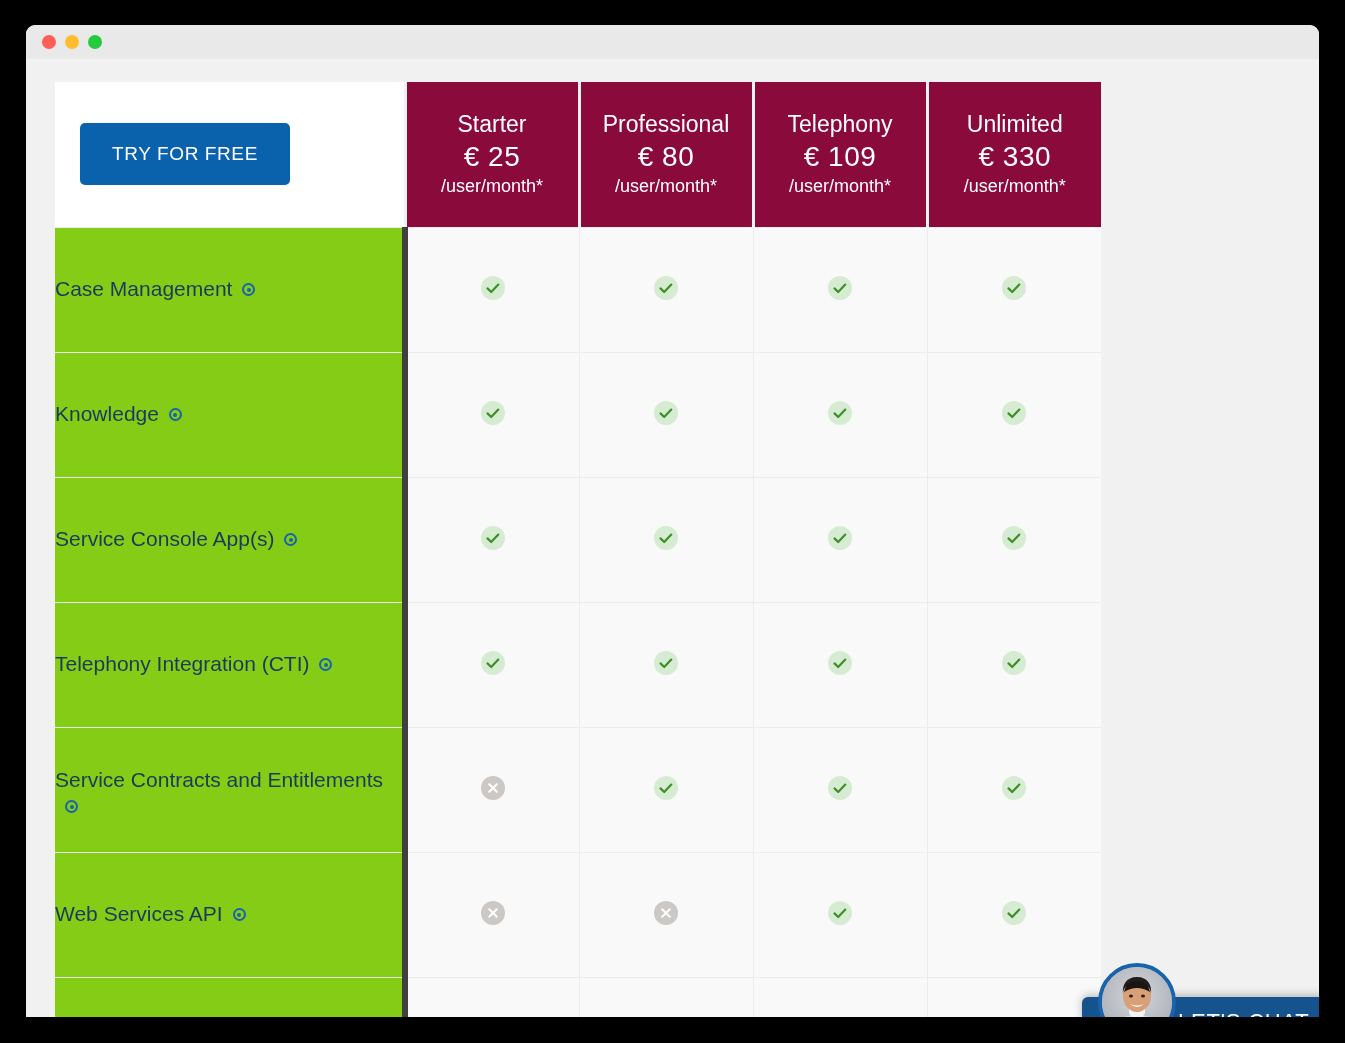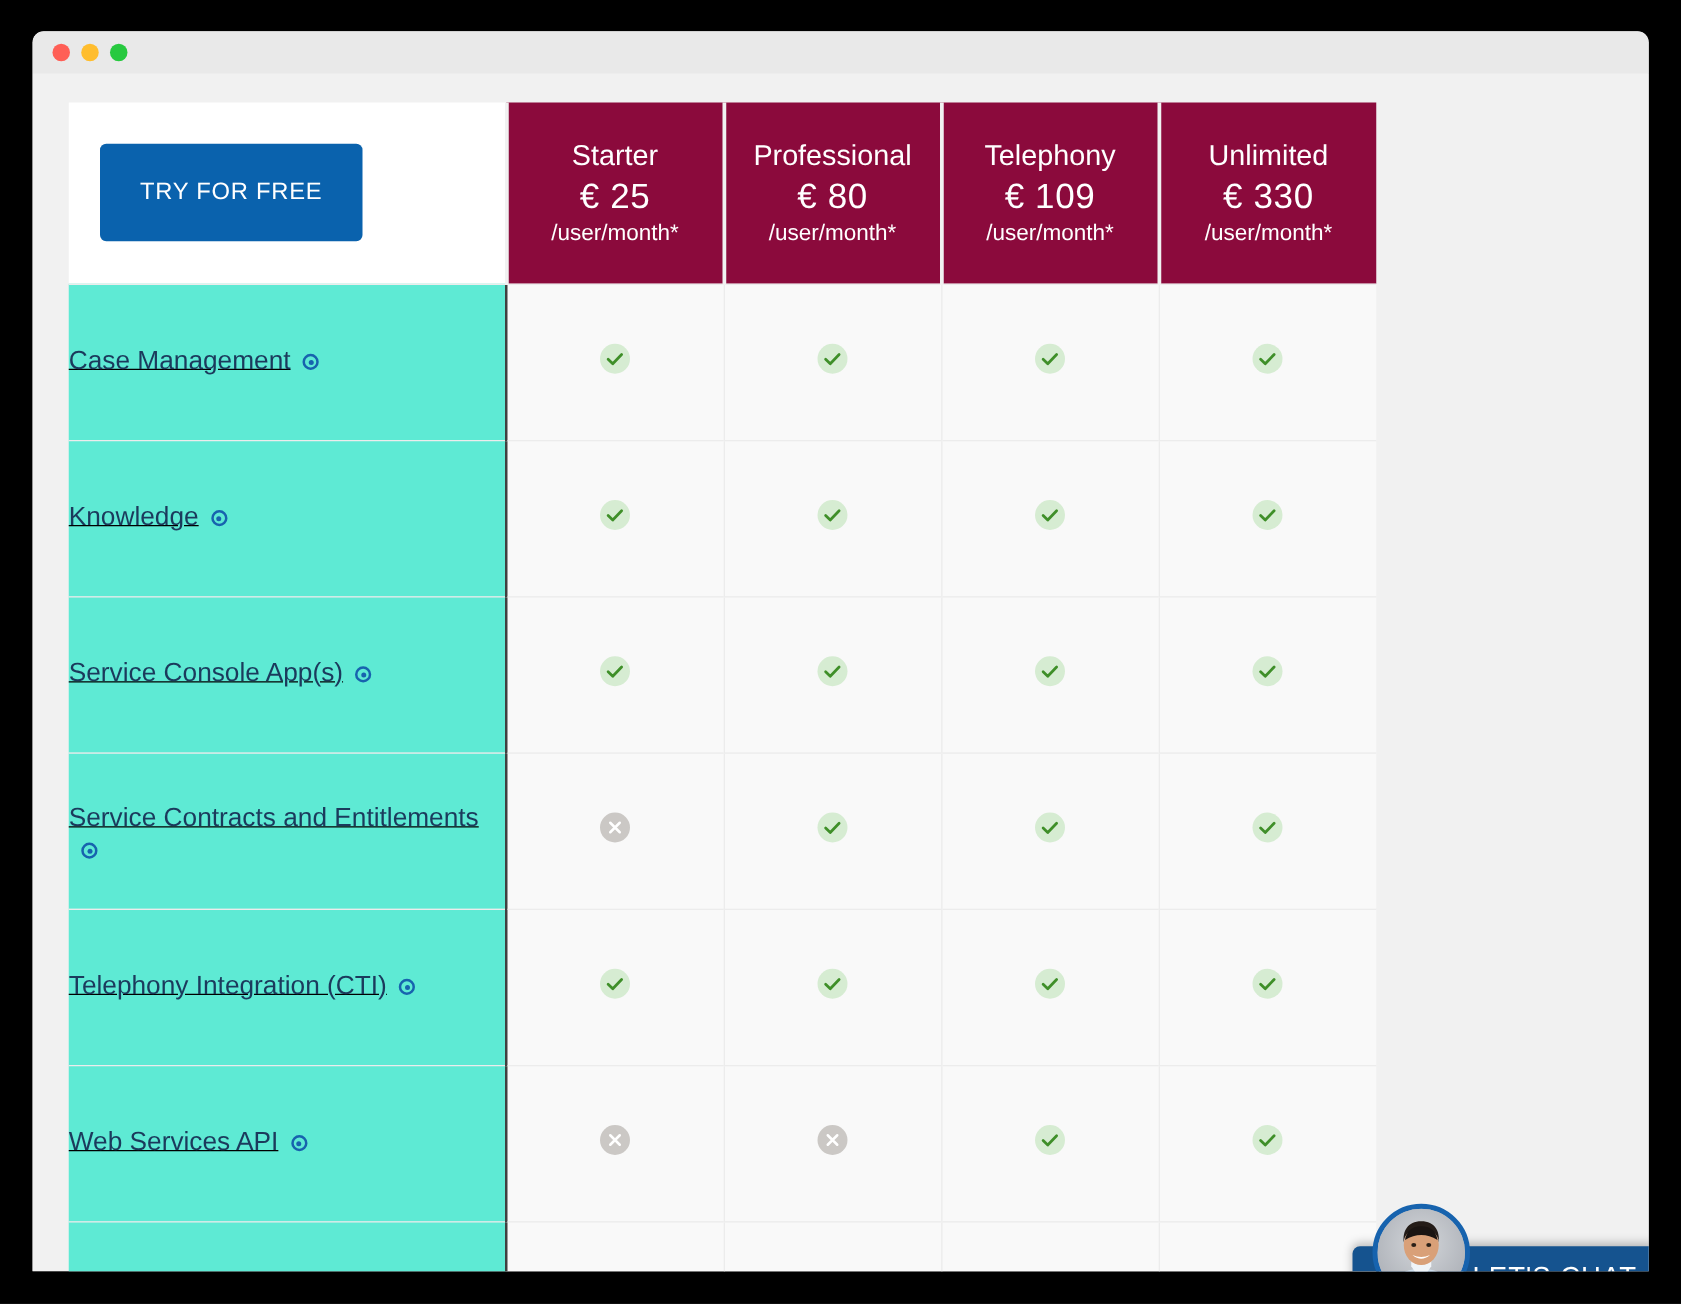--- a/index.html
+++ b/index.html
@@ -53,21 +53,21 @@
   .hdr-blank {
     width: 350px;
     background: #ffffff;
     vertical-align: middle;
     height: 145px;
     border-right: 1px solid #ffffff;
   }
   #try-free-btn {
     display: block;
     margin-left: 25px;
-    width: 210px; height: 78px;
+    width: 210px; height: 62px;
     background: #0a62ad;
     color: #ffffff;
     border: none;
     border-radius: 5px;
     font-family: "Liberation Sans", sans-serif;
     font-size: 19px;
     letter-spacing: 0.6px;
     cursor: pointer;
   }
   .plan-hdr {
@@ -81,26 +81,25 @@
     font-weight: normal;
   }
   .plan-name  { font-size: 23px; font-weight: normal; line-height: 1.25; }
   .plan-price { font-size: 28px; font-weight: normal; line-height: 1.25; letter-spacing: 0.5px; }
   .plan-unit  { font-size: 18px; line-height: 1.4; }
 
   
   .feat-row { height: 125px; }
   .feat-row.short { height: 73px; }
   .feat-name-cell {
-    background: #5eead4;
+    background: #84cc16;
     border-top: 1px solid #ececec;
-    border-right: 2px solid #404040;
+    border-right: 6px solid #404040;
     padding-left: 14px;
     vertical-align: middle;
-    text-decoration: underline;
   }
   .feat-label {
     color: #1b3a5c;
     font-size: 21px;
     line-height: 1.55;
     display: inline;
     vertical-align: middle;
   }
   .info-icon {
     display: inline-block;
@@ -246,38 +245,38 @@
                   <path d="M6.5 12.4 L10.2 16 L17.3 8.6" stroke="#3f8f29" stroke-width="2.2" fill="none" stroke-linecap="round" stroke-linejoin="round"></path>
                 </svg></span></td>
             <td class="mark-cell"><span class="mark yes"><svg width="24" height="24" viewBox="0 0 24 24">
                   <path d="M6.5 12.4 L10.2 16 L17.3 8.6" stroke="#3f8f29" stroke-width="2.2" fill="none" stroke-linecap="round" stroke-linejoin="round"></path>
                 </svg></span></td>
             <td class="mark-cell"><span class="mark yes"><svg width="24" height="24" viewBox="0 0 24 24">
                   <path d="M6.5 12.4 L10.2 16 L17.3 8.6" stroke="#3f8f29" stroke-width="2.2" fill="none" stroke-linecap="round" stroke-linejoin="round"></path>
                 </svg></span></td>
           </tr>
           <tr class="feat-row">
+            <td class="feat-name-cell"><span class="feat-label">Telephony Integration (CTI)</span><span class="info-icon"></span></td>
+            <td class="mark-cell"><span class="mark yes"><svg width="24" height="24" viewBox="0 0 24 24">
+                  <path d="M6.5 12.4 L10.2 16 L17.3 8.6" stroke="#3f8f29" stroke-width="2.2" fill="none" stroke-linecap="round" stroke-linejoin="round"></path>
+                </svg></span></td>
+            <td class="mark-cell"><span class="mark yes"><svg width="24" height="24" viewBox="0 0 24 24">
+                  <path d="M6.5 12.4 L10.2 16 L17.3 8.6" stroke="#3f8f29" stroke-width="2.2" fill="none" stroke-linecap="round" stroke-linejoin="round"></path>
+                </svg></span></td>
+            <td class="mark-cell"><span class="mark yes"><svg width="24" height="24" viewBox="0 0 24 24">
+                  <path d="M6.5 12.4 L10.2 16 L17.3 8.6" stroke="#3f8f29" stroke-width="2.2" fill="none" stroke-linecap="round" stroke-linejoin="round"></path>
+                </svg></span></td>
+            <td class="mark-cell"><span class="mark yes"><svg width="24" height="24" viewBox="0 0 24 24">
+                  <path d="M6.5 12.4 L10.2 16 L17.3 8.6" stroke="#3f8f29" stroke-width="2.2" fill="none" stroke-linecap="round" stroke-linejoin="round"></path>
+                </svg></span></td>
+          </tr>
+          <tr class="feat-row">
             <td class="feat-name-cell"><span class="feat-label">Service Contracts and Entitlements</span><span class="info-icon"></span></td>
             <td class="mark-cell"><span class="mark no"><svg width="24" height="24" viewBox="0 0 24 24">
                   <path d="M8.2 8.2 L15.8 15.8 M15.8 8.2 L8.2 15.8" stroke="#ffffff" stroke-width="2" stroke-linecap="round"></path>
-                </svg></span></td>
-            <td class="mark-cell"><span class="mark yes"><svg width="24" height="24" viewBox="0 0 24 24">
-                  <path d="M6.5 12.4 L10.2 16 L17.3 8.6" stroke="#3f8f29" stroke-width="2.2" fill="none" stroke-linecap="round" stroke-linejoin="round"></path>
-                </svg></span></td>
-            <td class="mark-cell"><span class="mark yes"><svg width="24" height="24" viewBox="0 0 24 24">
-                  <path d="M6.5 12.4 L10.2 16 L17.3 8.6" stroke="#3f8f29" stroke-width="2.2" fill="none" stroke-linecap="round" stroke-linejoin="round"></path>
-                </svg></span></td>
-            <td class="mark-cell"><span class="mark yes"><svg width="24" height="24" viewBox="0 0 24 24">
-                  <path d="M6.5 12.4 L10.2 16 L17.3 8.6" stroke="#3f8f29" stroke-width="2.2" fill="none" stroke-linecap="round" stroke-linejoin="round"></path>
-                </svg></span></td>
-          </tr>
-          <tr class="feat-row">
-            <td class="feat-name-cell"><span class="feat-label">Telephony Integration (CTI)</span><span class="info-icon"></span></td>
-            <td class="mark-cell"><span class="mark yes"><svg width="24" height="24" viewBox="0 0 24 24">
-                  <path d="M6.5 12.4 L10.2 16 L17.3 8.6" stroke="#3f8f29" stroke-width="2.2" fill="none" stroke-linecap="round" stroke-linejoin="round"></path>
                 </svg></span></td>
             <td class="mark-cell"><span class="mark yes"><svg width="24" height="24" viewBox="0 0 24 24">
                   <path d="M6.5 12.4 L10.2 16 L17.3 8.6" stroke="#3f8f29" stroke-width="2.2" fill="none" stroke-linecap="round" stroke-linejoin="round"></path>
                 </svg></span></td>
             <td class="mark-cell"><span class="mark yes"><svg width="24" height="24" viewBox="0 0 24 24">
                   <path d="M6.5 12.4 L10.2 16 L17.3 8.6" stroke="#3f8f29" stroke-width="2.2" fill="none" stroke-linecap="round" stroke-linejoin="round"></path>
                 </svg></span></td>
             <td class="mark-cell"><span class="mark yes"><svg width="24" height="24" viewBox="0 0 24 24">
                   <path d="M6.5 12.4 L10.2 16 L17.3 8.6" stroke="#3f8f29" stroke-width="2.2" fill="none" stroke-linecap="round" stroke-linejoin="round"></path>
                 </svg></span></td>

